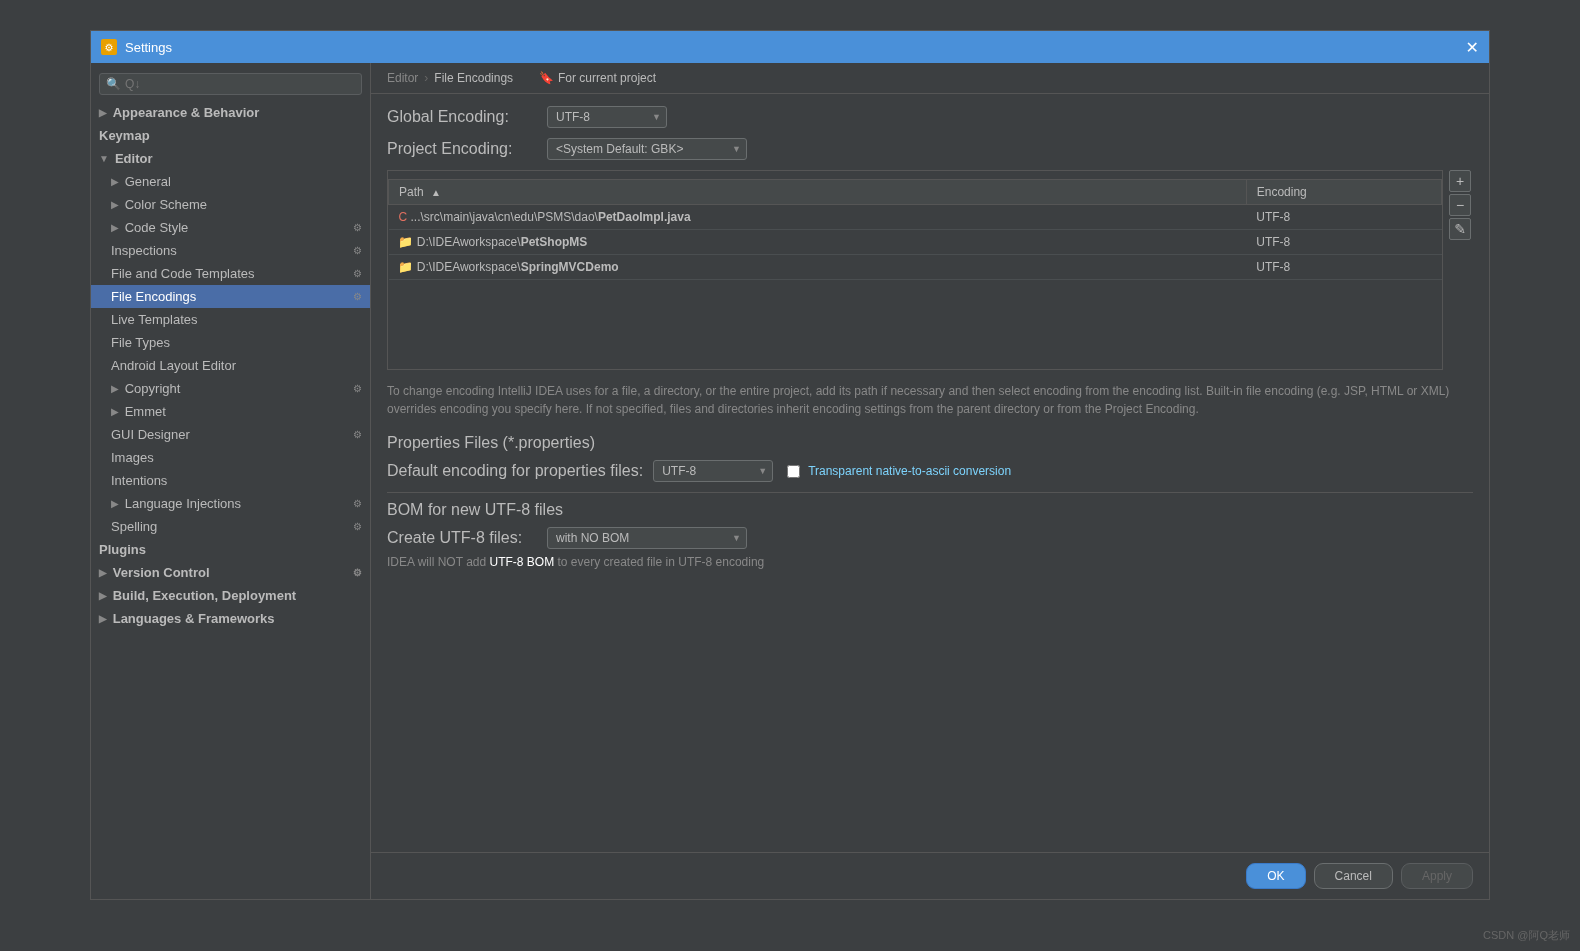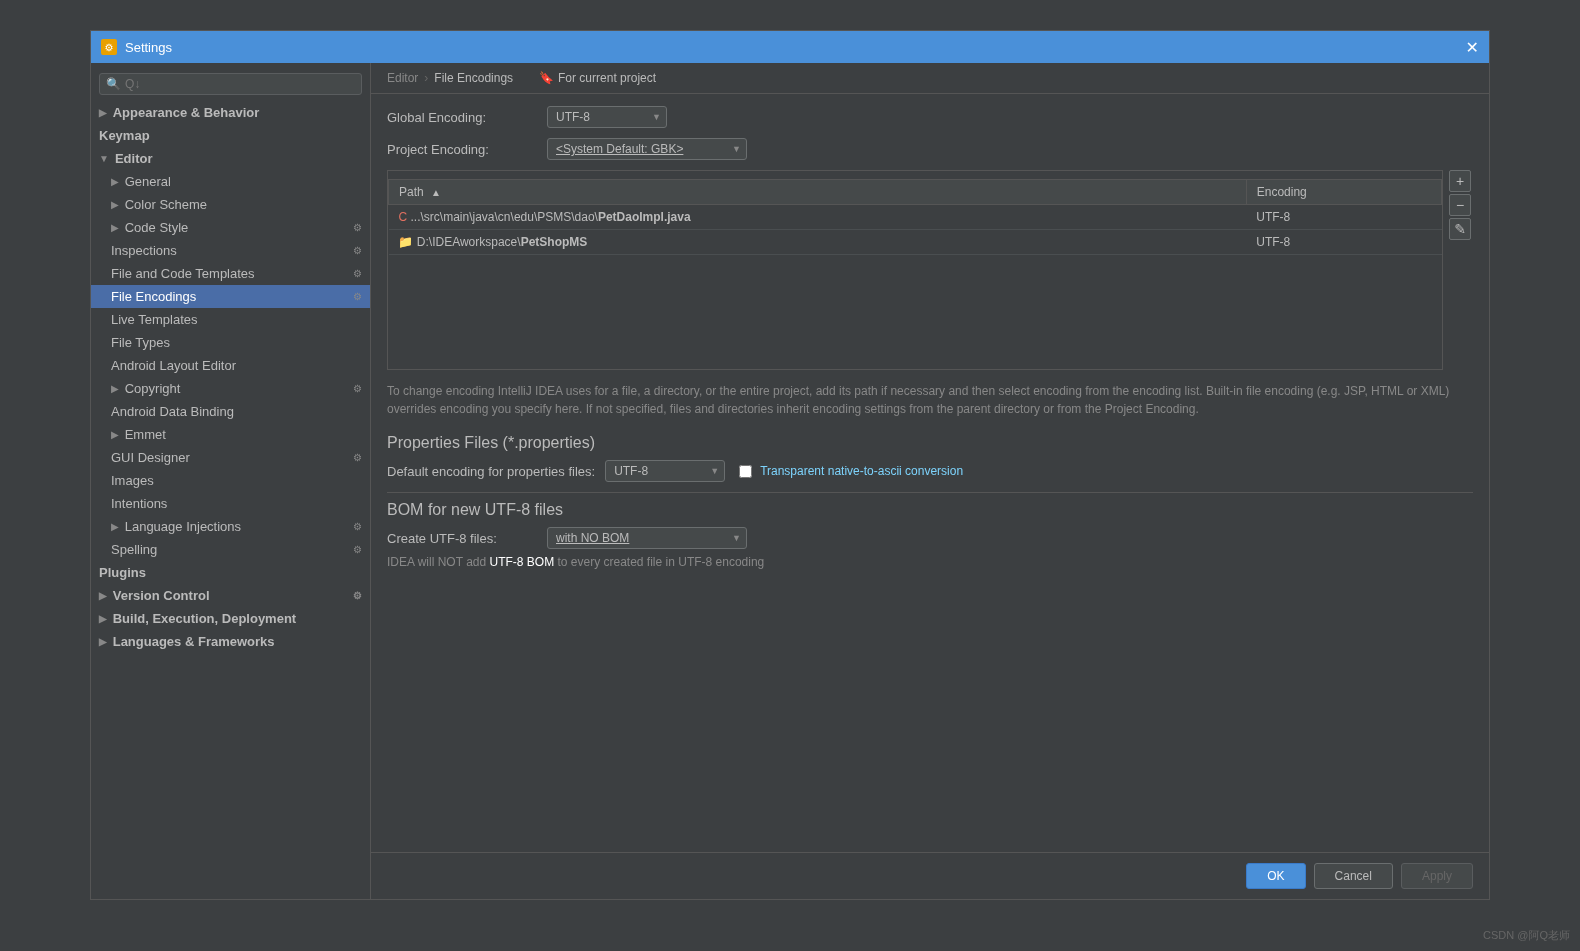--- a/index.html
+++ b/index.html
@@ -116,21 +116,21 @@
     }
 
     .setting-row {
       display: flex;
       align-items: center;
       margin-bottom: 10px;
       gap: 10px;
     }
     .setting-label {
       color: #bbb;
-      font-size: 13px;
+      font-size: 16px;
       min-width: 150px;
     }
 
     .select-dropdown {
       background: #45494a;
       border: 1px solid #6a6e6f;
       border-radius: 3px;
       color: #bbb;
       padding: 3px 24px 3px 8px;
       font-size: 12px;
@@ -254,21 +254,21 @@
       justify-content: flex-end;
       gap: 8px;
       padding: 10px 16px;
       border-top: 1px solid #555;
       background: #3c3f41;
       flex-shrink: 0;
     }
 
     .btn {
       padding: 5px 20px;
-      border-radius: 3px;
+      border-radius: 9px;
       font-size: 12px;
       cursor: pointer;
       border: 1px solid transparent;
     }
     .btn-primary {
       background: #4a90d9;
       color: #fff;
       border-color: #3a7bca;
     }
     .btn-secondary {
@@ -301,21 +301,20 @@
       font-size: 12px;
       color: #888;
       margin-top: 4px;
     }
     .bom-note a { color: #ffffff; text-decoration: none; }
 
     .divider { height: 1px; background: #555; margin: 8px 0; }
 
     .select-wide {
       min-width: 200px;
-      text-decoration: underline;
     }
   </style>
 </head>
 <body>
 
 <div class="dialog">
 
   <div class="title-bar">
     <div class="title-bar-title">
       <div class="title-bar-icon">⚙</div>
@@ -376,23 +375,20 @@
           <div class="nav-item level1">
             <span>File Types</span>
           </div>
           <div class="nav-item level1">
             <span>Android Layout Editor</span>
           </div>
           <div class="nav-item level1">
             <span class="arrow">▶</span>
             <span>Copyright</span>
             <span class="icon-badge">⚙</span>
-          </div>
-          <div class="nav-item level1">
-            <span>Android Data Binding</span>
           </div>
           <div class="nav-item level1">
             <span class="arrow">▶</span>
             <span>Emmet</span>
           </div>
           <div class="nav-item level1">
             <span>GUI Designer</span>
             <span class="icon-badge">⚙</span>
           </div>
           <div class="nav-item level1">
@@ -486,20 +482,27 @@
     </td>
     <td>UTF-8</td>
   </tr>
                   <tr>
     <td>
       <span class="file-icon file-icon-folder">📁</span>
       <span>D:\IDEAworkspace\</span><span class="path-bold">PetShopMS</span>
     </td>
     <td>UTF-8</td>
   </tr>
+                  <tr>
+    <td>
+      <span class="file-icon file-icon-folder">📁</span>
+      <span>D:\IDEAworkspace\</span><span class="path-bold">SpringMVCDemo</span>
+    </td>
+    <td>UTF-8</td>
+  </tr>
                 </tbody>
             </table>
           </div>
 
           <div class="table-actions">
             <button class="table-action-btn" title="Add">+</button>
             <button class="table-action-btn" title="Remove">−</button>
             <button class="table-action-btn" title="Edit">✎</button>
           </div>
         </div>

